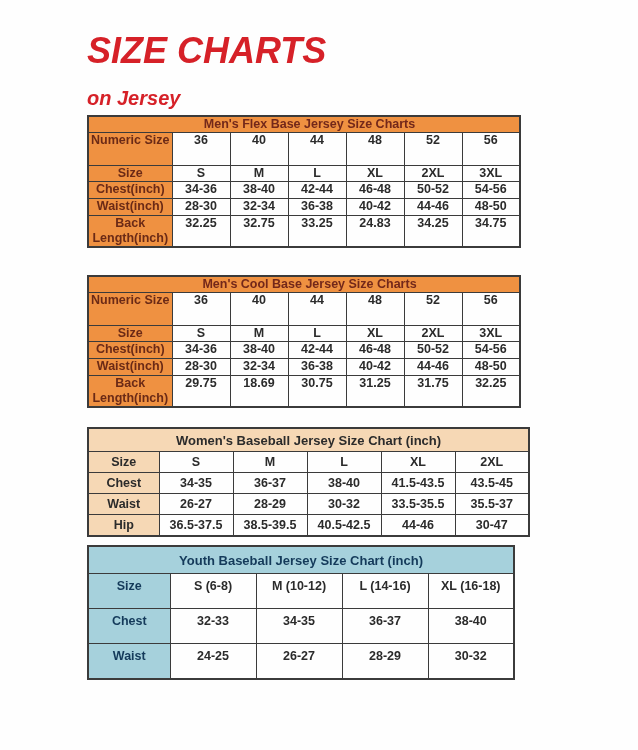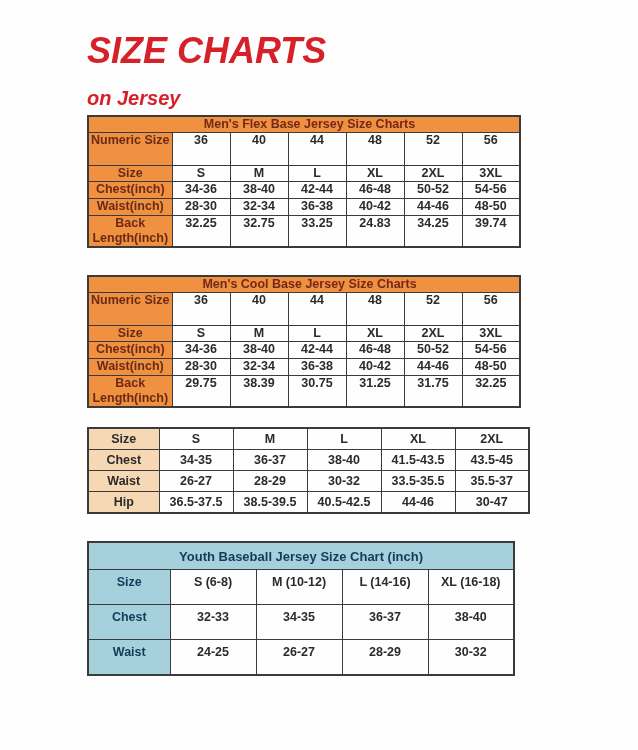--- a/index.html
+++ b/index.html
@@ -47,21 +47,21 @@
   
   .womens{width:441px;margin-top:19px;}
   .womens td,.womens th{font-size:12.5px;vertical-align:middle;}
   .womens .tbl-title{
     background:#f6d8b5;color:#2b2b2b;
     font-size:13px;height:22px;
   }
   .womens .lbl{background:#f6d8b5;color:#2b2b2b;}
   .womens .r-w td{height:20px;}
   
-  .youth{width:426px;margin-top:27px;padding-left:12px;}
+  .youth{width:426px;margin-top:8px;padding-left:12px;}
   .youth td,.youth th{font-size:12.5px;}
   .youth .tbl-title{
     background:#a6d1dc;color:#143a5a;
     font-size:13px;height:26px;vertical-align:middle;
   }
   .youth .lbl{background:#a6d1dc;color:#143a5a;}
   .youth .r-y td{height:29px;vertical-align:top;padding-top:5px;}
 </style>
 </head>
 <body>
@@ -119,21 +119,21 @@
       <td>44-46</td>
       <td>48-50</td>
     </tr>
     <tr class="r-back">
       <td class="lbl">Back Length(inch)</td>
       <td>32.25</td>
       <td>32.75</td>
       <td>33.25</td>
       <td>24.83</td>
       <td>34.25</td>
-      <td>39.74</td>
+      <td>34.75</td>
     </tr>
   </tbody>
     </table>
 
   <table class="mens t2">
     <colgroup>
         <col style="width:84px">
         <col span="6" style="width:58px">
       </colgroup>
     <tbody>
@@ -172,35 +172,38 @@
       <td>28-30</td>
       <td>32-34</td>
       <td>36-38</td>
       <td>40-42</td>
       <td>44-46</td>
       <td>48-50</td>
     </tr>
     <tr class="r-back">
       <td class="lbl">Back Length(inch)</td>
       <td>29.75</td>
-      <td>38.39</td>
+      <td>18.69</td>
       <td>30.75</td>
       <td>31.25</td>
       <td>31.75</td>
       <td>32.25</td>
     </tr>
   </tbody>
     </table>
 
   <table class="womens">
     <colgroup>
         <col style="width:71px">
         <col span="5" style="width:74px">
       </colgroup>
     <tbody>
+        <tr>
+      <th colspan="6" class="tbl-title">Women's Baseball Jersey Size Chart (inch)</th>
+    </tr>
     <tr class="r-w">
       <td class="lbl">Size</td>
       <td>S</td>
       <td>M</td>
       <td>L</td>
       <td>XL</td>
       <td>2XL</td>
     </tr>
     <tr class="r-w">
       <td class="lbl">Chest</td>

